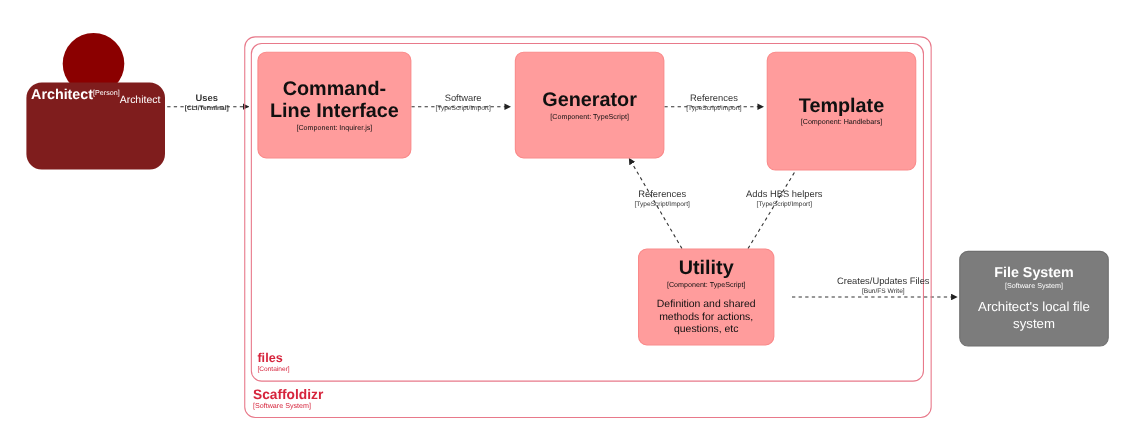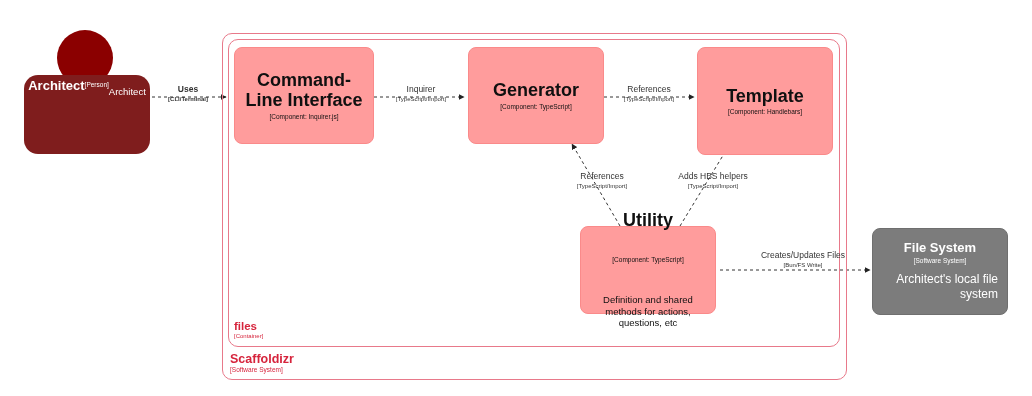--- a/index.html
+++ b/index.html
@@ -77,21 +77,20 @@
   }
   .node.component .n-name { font-size: 18px; }
   .node.component .n-type { font-size: 6.5px; }
   .node.component .n-desc { font-size: 9.5px; }
 
   
   .node.softsys {
     background: #7c7c7c;
     border: 1px solid #6f6f6f;
     color: #ffffff;
-    text-align: right;
   }
   .node.softsys .n-name { font-size: 13px; }
   .node.softsys .n-type { font-size: 6.5px; }
   .node.softsys .n-desc { font-size: 12px; }
 
   
   .person-wrap { position: absolute; }
   .person-head {
     position: absolute;
     border-radius: 50%;
@@ -189,39 +188,39 @@
   <div class="node component" style="left:468px; top:47px; width:136px; height:97px;">
     <span class="n-name">Generator</span>
     <span class="n-type">[Component: TypeScript]</span>
   </div>
 
   <div class="node component" style="left:697px; top:47px; width:136px; height:108px;">
     <span class="n-name">Template</span>
     <span class="n-type">[Component: Handlebars]</span>
   </div>
 
-  <div class="node component" style="left:580px; top:226px; width:136px; height:88px;gap:23px;">
+  <div class="node component" style="left:580px; top:226px; width:124px; height:88px;">
     <span class="n-name">Utility</span>
     <span class="n-type">[Component: TypeScript]</span>
     <span class="n-desc">Definition and shared methods for actions, questions, etc</span>
   </div>
 
   <div class="node softsys" style="left:872px; top:228px; width:136px; height:87px;">
     <span class="n-name">File System</span>
     <span class="n-type">[Software System]</span>
     <span class="n-desc">Architect's local file system</span>
   </div>
 
   <div class="edge-label" style="left:160px; top:85px; width:56px;font-weight:bold;">
     <span class="el-name">Uses</span>
     <span class="el-tech">[CLI/Terminal]</span>
   </div>
 
   <div class="edge-label" style="left:381px; top:85px; width:80px;">
-    <span class="el-name">Inquirer</span>
+    <span class="el-name">Software</span>
     <span class="el-tech">[TypeScript/Import]</span>
   </div>
 
   <div class="edge-label" style="left:609px; top:85px; width:80px;">
     <span class="el-name">References</span>
     <span class="el-tech">[TypeScript/Import]</span>
   </div>
 
   <div class="edge-label" style="left:552px; top:172px; width:100px;">
     <span class="el-name">References</span>

